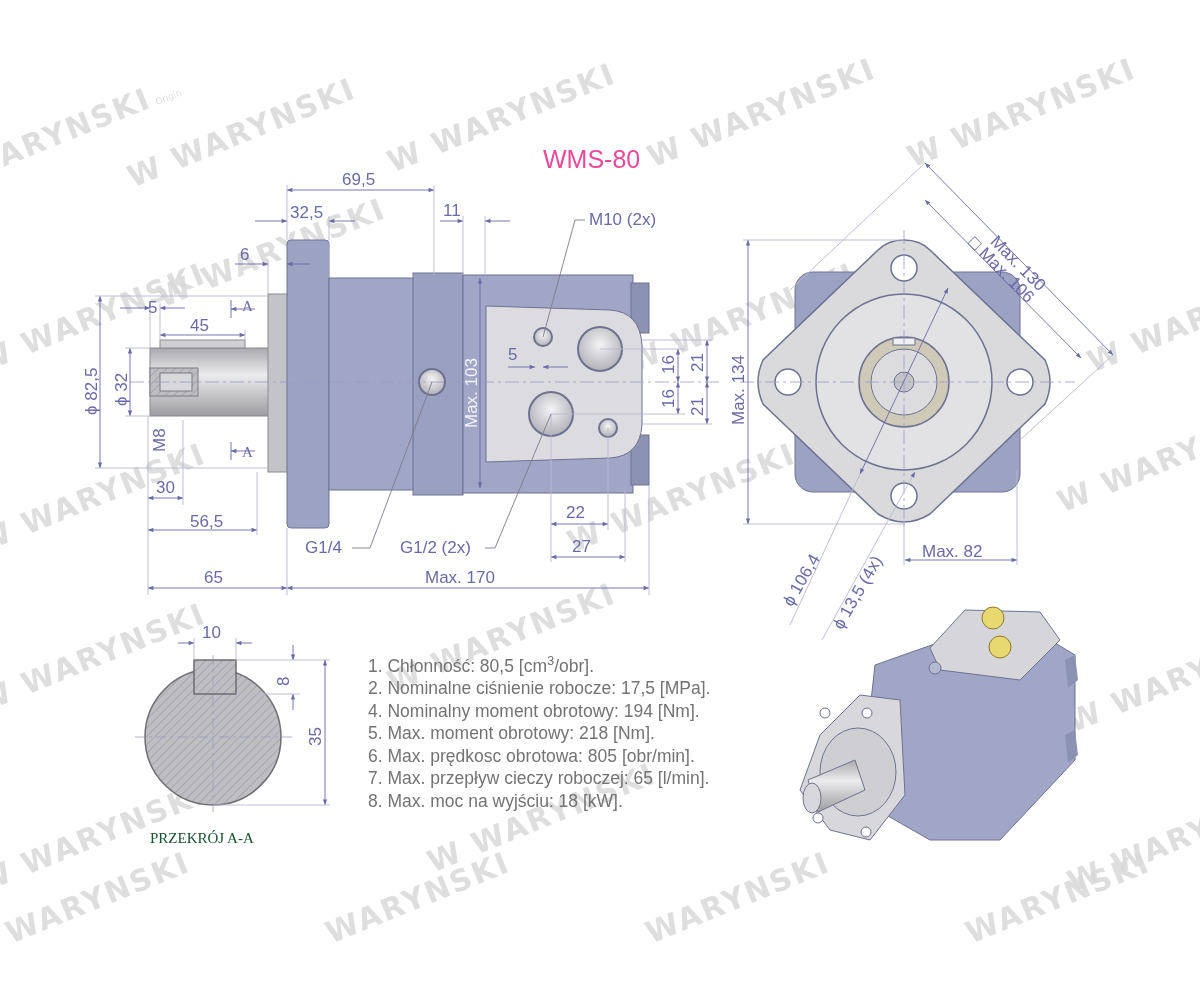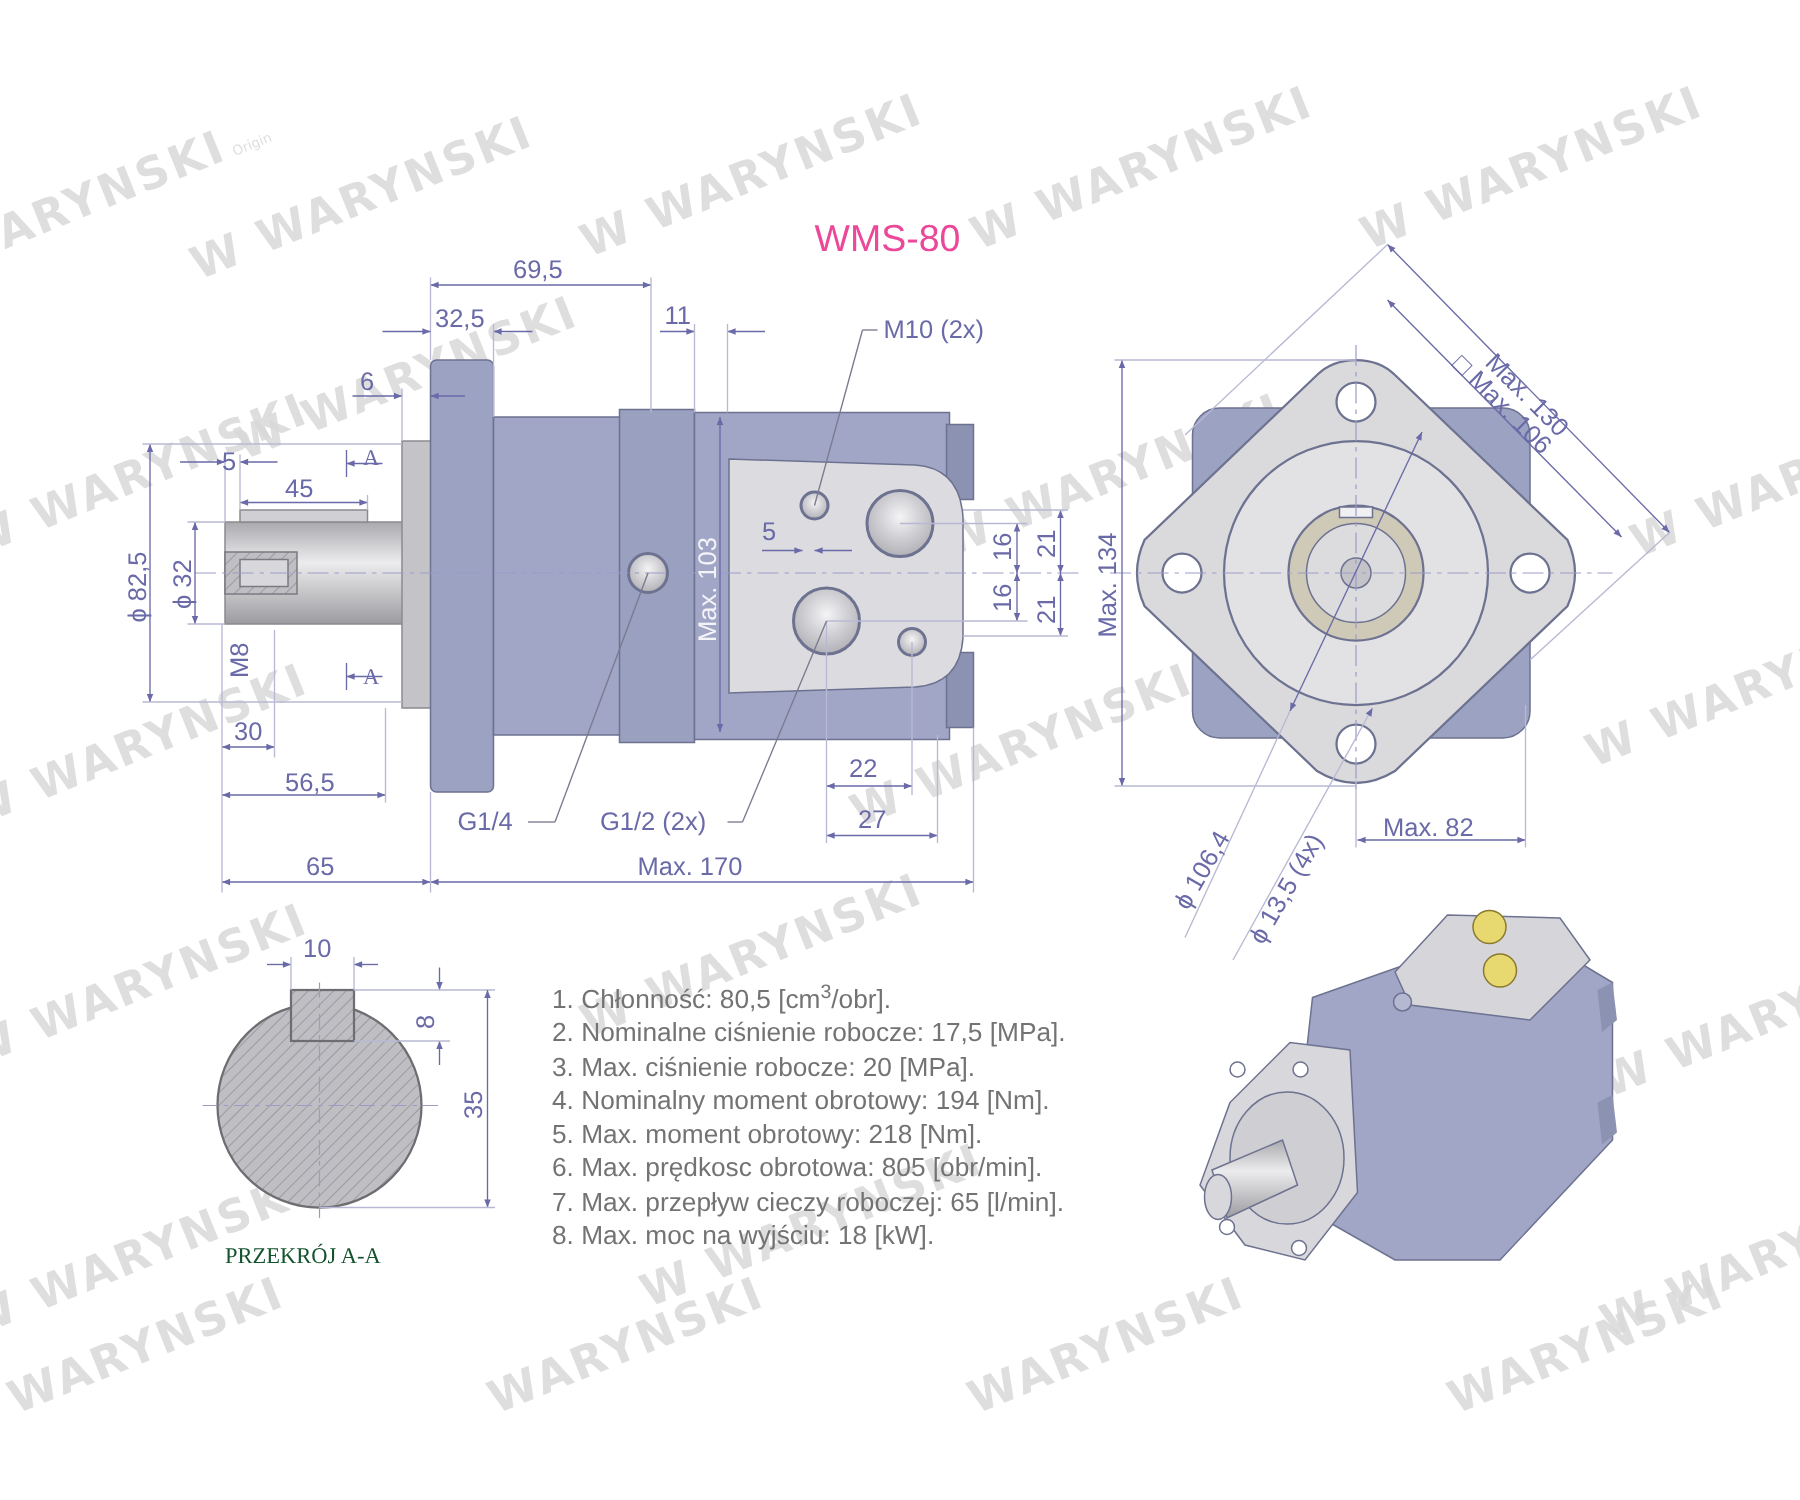--- a/index.html
+++ b/index.html
@@ -273,20 +273,19 @@
   <div>
     <div class="dim" style="left:202px;top:623px">10</div>
     <div class="dim v" style="left:274px;top:686px">8</div>
     <div class="dim v" style="left:306px;top:746px">35</div>
   </div>
   <div class="section-label">PRZEKRÓJ A-A</div>
 
   <div class="specs">
     <div><span>1. Chłonność: 80,5 [cm</span><sup style="font-size:13px">3</sup><span>/obr].</span></div>
     <div>2. Nominalne ciśnienie robocze: 17,5 [MPa].</div>
-    <div>3. Max. ciśnienie robocze: 20 [MPa].</div>
     <div>4. Nominalny moment obrotowy: 194 [Nm].</div>
     <div>5. Max. moment obrotowy: 218 [Nm].</div>
     <div>6. Max. prędkosc obrotowa: 805 [obr/min].</div>
     <div>7. Max. przepływ cieczy roboczej: 65 [l/min].</div>
     <div>8. Max. moc na wyjściu: 18 [kW].</div>
   </div>
 </div>
 
 </body></html>

